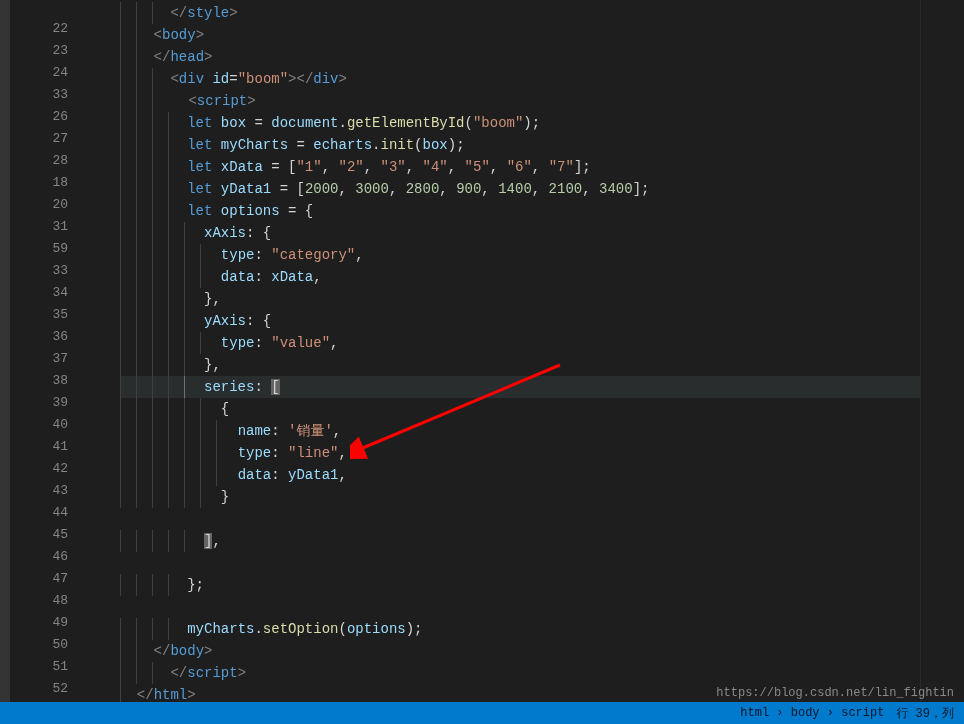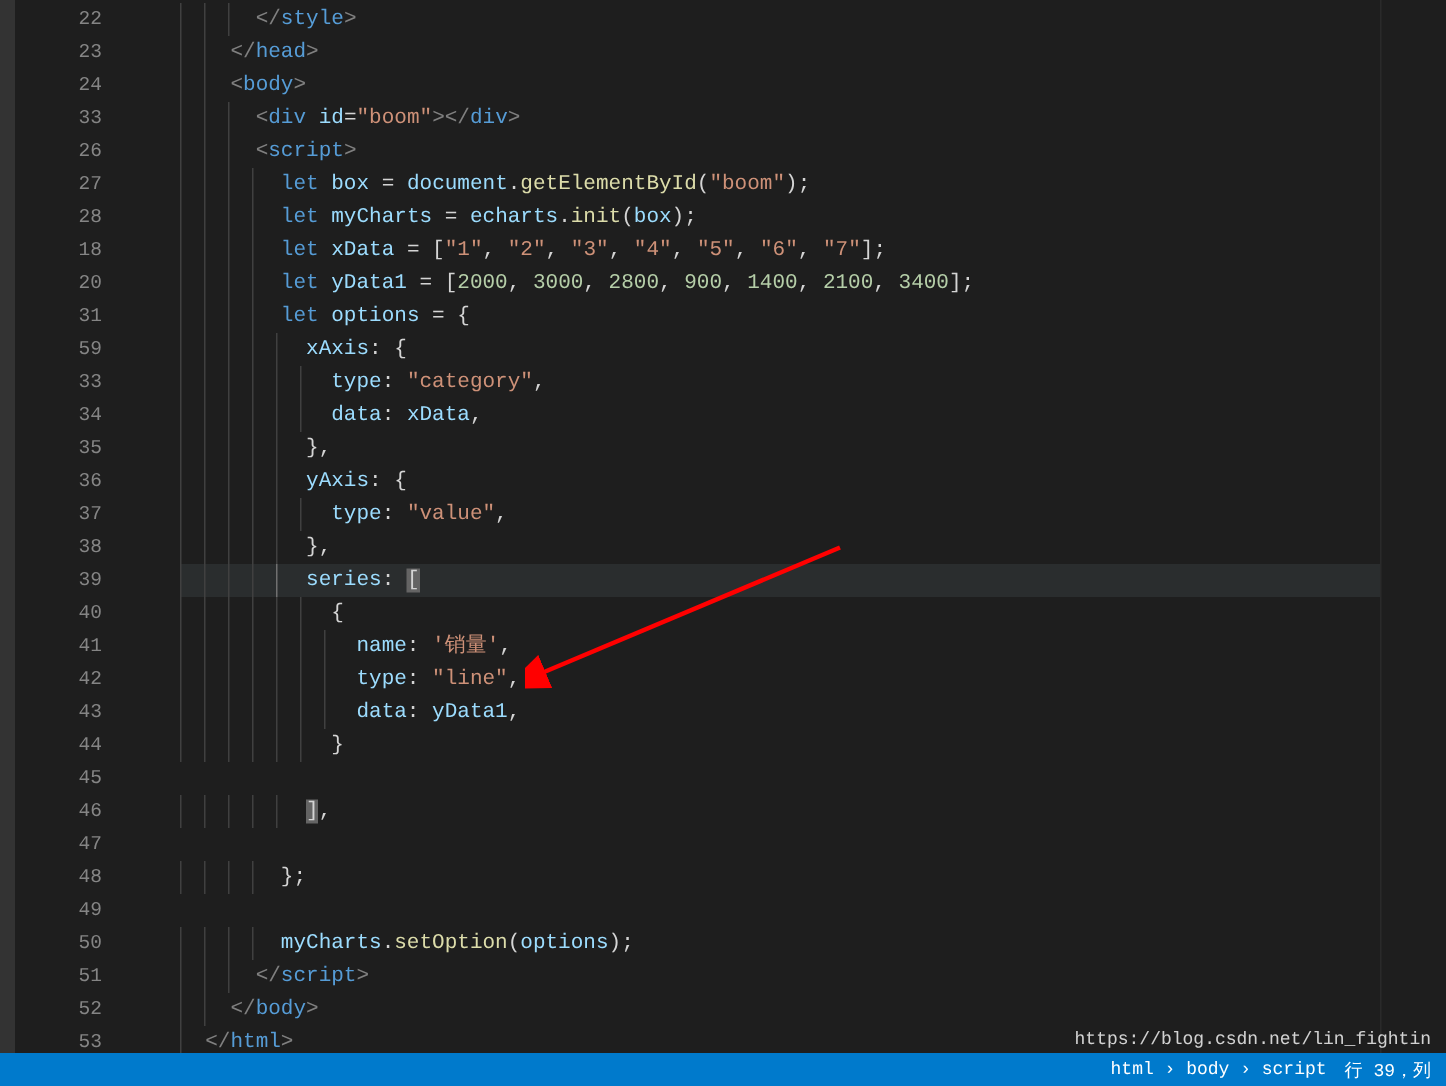--- a/index.html
+++ b/index.html
@@ -25,20 +25,21 @@
 .activity-bar {
   width: 10px;
   background: #333333;
   flex-shrink: 0;
 }
 .gutter {
   width: 78px;
   background: #1e1e1e;
   flex-shrink: 0;
   padding-top: 2px;
+  margin-top: 16px;
 }
 .line-number {
   height: 22px;
   line-height: 22px;
   text-align: right;
   padding-right: 20px;
   color: #858585;
   font-size: 13px;
 }
 .code-area {
@@ -89,35 +90,35 @@
   background: #1e1e1e;
   flex-shrink: 0;
 }
 .status-bar {
   position: absolute;
   bottom: 0;
   left: 0;
   right: 0;
   height: 22px;
   background: #007acc;
-  color: #ffffff;
+  color: #0f172a;
   display: flex;
   align-items: center;
   justify-content: flex-end;
   padding: 0 10px;
   font-size: 12px;
 }
 .status-item {
   margin-left: 12px;
 }
 .watermark {
   position: absolute;
   bottom: 24px;
   right: 10px;
-  color: #ffffff;
+  color: #a3a3a3;
   font-size: 12px;
   opacity: 0.8;
 }
 .arrow-svg {
   position: absolute;
   pointer-events: none;
   z-index: 10;
 }
 .active-guide {
   background: #707070 !important;
@@ -157,24 +158,24 @@
       <div class="line-number">47</div>
       <div class="line-number">48</div>
       <div class="line-number">49</div>
       <div class="line-number">50</div>
       <div class="line-number">51</div>
       <div class="line-number">52</div>
       <div class="line-number">53</div>
     </div>
   <div class="code-area" id="code-area">
       <div class="code-line"><span class="indent-guide" style="left: 0px;"></span><span class="indent-guide" style="left: 16px;"></span><span class="indent-guide" style="left: 32px;"></span><span style="padding-left: 0px;">      <span class="tk-tag">&lt;/</span><span class="tk-tagname">style</span><span class="tk-tag">&gt;</span></span></div>
+      <div class="code-line"><span class="indent-guide" style="left: 0px;"></span><span class="indent-guide" style="left: 16px;"></span><span style="padding-left: 0px;">    <span class="tk-tag">&lt;</span><span class="tk-tagname">body</span><span class="tk-tag">&gt;</span></span></div>
       <div class="code-line"><span class="indent-guide" style="left: 0px;"></span><span class="indent-guide" style="left: 16px;"></span><span style="padding-left: 0px;">    <span class="tk-tag">&lt;/</span><span class="tk-tagname">head</span><span class="tk-tag">&gt;</span></span></div>
-      <div class="code-line"><span class="indent-guide" style="left: 0px;"></span><span class="indent-guide" style="left: 16px;"></span><span style="padding-left: 0px;">    <span class="tk-tag">&lt;</span><span class="tk-tagname">body</span><span class="tk-tag">&gt;</span></span></div>
       <div class="code-line"><span class="indent-guide" style="left: 0px;"></span><span class="indent-guide" style="left: 16px;"></span><span class="indent-guide" style="left: 32px;"></span><span style="padding-left: 0px;">      <span class="tk-tag">&lt;</span><span class="tk-tagname">div</span><span class="tk-punct"> </span><span class="tk-attr">id</span><span class="tk-punct">=</span><span class="tk-string">"boom"</span><span class="tk-tag">&gt;&lt;/</span><span class="tk-tagname">div</span><span class="tk-tag">&gt;</span></span></div>
-      <div class="code-line"><span class="indent-guide" style="left: 0px;"></span><span class="indent-guide" style="left: 16px;"></span><span class="indent-guide" style="left: 32px;"></span><span style="padding-left: 0px;">      <span class="tk-tag">&lt;</span><span class="tk-tagname">script</span><span class="tk-tag">&gt;</span></span></div>
+      <div class="code-line"><span class="indent-guide" style="left: 0px;"></span><span class="indent-guide" style="left: 16px;"></span><span class="indent-guide" style="left: 32px;"></span><span style="padding-left: 18px;">      <span class="tk-tag">&lt;</span><span class="tk-tagname">script</span><span class="tk-tag">&gt;</span></span></div>
       <div class="code-line"><span class="indent-guide" style="left: 0px;"></span><span class="indent-guide" style="left: 16px;"></span><span class="indent-guide" style="left: 32px;"></span><span class="indent-guide" style="left: 48px;"></span><span style="padding-left: 0px;">        <span class="tk-keyword">let</span><span class="tk-punct"> </span><span class="tk-var">box</span><span class="tk-punct"> = </span><span class="tk-var">document</span><span class="tk-punct">.</span><span class="tk-func">getElementById</span><span class="tk-punct">(</span><span class="tk-string">"boom"</span><span class="tk-punct">);</span></span></div>
       <div class="code-line"><span class="indent-guide" style="left: 0px;"></span><span class="indent-guide" style="left: 16px;"></span><span class="indent-guide" style="left: 32px;"></span><span class="indent-guide" style="left: 48px;"></span><span style="padding-left: 0px;">        <span class="tk-keyword">let</span><span class="tk-punct"> </span><span class="tk-var">myCharts</span><span class="tk-punct"> = </span><span class="tk-var">echarts</span><span class="tk-punct">.</span><span class="tk-func">init</span><span class="tk-punct">(</span><span class="tk-var">box</span><span class="tk-punct">);</span></span></div>
       <div class="code-line"><span class="indent-guide" style="left: 0px;"></span><span class="indent-guide" style="left: 16px;"></span><span class="indent-guide" style="left: 32px;"></span><span class="indent-guide" style="left: 48px;"></span><span style="padding-left: 0px;">        <span class="tk-keyword">let</span><span class="tk-punct"> </span><span class="tk-var">xData</span><span class="tk-punct"> = [</span><span class="tk-string">"1"</span><span class="tk-punct">, </span><span class="tk-string">"2"</span><span class="tk-punct">, </span><span class="tk-string">"3"</span><span class="tk-punct">, </span><span class="tk-string">"4"</span><span class="tk-punct">, </span><span class="tk-string">"5"</span><span class="tk-punct">, </span><span class="tk-string">"6"</span><span class="tk-punct">, </span><span class="tk-string">"7"</span><span class="tk-punct">];</span></span></div>
       <div class="code-line"><span class="indent-guide" style="left: 0px;"></span><span class="indent-guide" style="left: 16px;"></span><span class="indent-guide" style="left: 32px;"></span><span class="indent-guide" style="left: 48px;"></span><span style="padding-left: 0px;">        <span class="tk-keyword">let</span><span class="tk-punct"> </span><span class="tk-var">yData1</span><span class="tk-punct"> = [</span><span class="tk-num">2000</span><span class="tk-punct">, </span><span class="tk-num">3000</span><span class="tk-punct">, </span><span class="tk-num">2800</span><span class="tk-punct">, </span><span class="tk-num">900</span><span class="tk-punct">, </span><span class="tk-num">1400</span><span class="tk-punct">, </span><span class="tk-num">2100</span><span class="tk-punct">, </span><span class="tk-num">3400</span><span class="tk-punct">];</span></span></div>
       <div class="code-line"><span class="indent-guide" style="left: 0px;"></span><span class="indent-guide" style="left: 16px;"></span><span class="indent-guide" style="left: 32px;"></span><span class="indent-guide" style="left: 48px;"></span><span style="padding-left: 0px;">        <span class="tk-keyword">let</span><span class="tk-punct"> </span><span class="tk-var">options</span><span class="tk-punct"> = {</span></span></div>
       <div class="code-line"><span class="indent-guide" style="left: 0px;"></span><span class="indent-guide" style="left: 16px;"></span><span class="indent-guide" style="left: 32px;"></span><span class="indent-guide" style="left: 48px;"></span><span class="indent-guide" style="left: 64px;"></span><span style="padding-left: 0px;">          <span class="tk-prop">xAxis</span><span class="tk-punct">: {</span></span></div>
       <div class="code-line"><span class="indent-guide" style="left: 0px;"></span><span class="indent-guide" style="left: 16px;"></span><span class="indent-guide" style="left: 32px;"></span><span class="indent-guide" style="left: 48px;"></span><span class="indent-guide" style="left: 64px;"></span><span class="indent-guide" style="left: 80px;"></span><span style="padding-left: 0px;">            <span class="tk-prop">type</span><span class="tk-punct">: </span><span class="tk-string">"category"</span><span class="tk-punct">,</span></span></div>
       <div class="code-line"><span class="indent-guide" style="left: 0px;"></span><span class="indent-guide" style="left: 16px;"></span><span class="indent-guide" style="left: 32px;"></span><span class="indent-guide" style="left: 48px;"></span><span class="indent-guide" style="left: 64px;"></span><span class="indent-guide" style="left: 80px;"></span><span style="padding-left: 0px;">            <span class="tk-prop">data</span><span class="tk-punct">: </span><span class="tk-var">xData</span><span class="tk-punct">,</span></span></div>
       <div class="code-line"><span class="indent-guide" style="left: 0px;"></span><span class="indent-guide" style="left: 16px;"></span><span class="indent-guide" style="left: 32px;"></span><span class="indent-guide" style="left: 48px;"></span><span class="indent-guide" style="left: 64px;"></span><span style="padding-left: 0px;">          <span class="tk-punct">},</span></span></div>
       <div class="code-line"><span class="indent-guide" style="left: 0px;"></span><span class="indent-guide" style="left: 16px;"></span><span class="indent-guide" style="left: 32px;"></span><span class="indent-guide" style="left: 48px;"></span><span class="indent-guide" style="left: 64px;"></span><span style="padding-left: 0px;">          <span class="tk-prop">yAxis</span><span class="tk-punct">: {</span></span></div>
@@ -185,22 +186,22 @@
       <div class="code-line"><span class="indent-guide" style="left: 0px;"></span><span class="indent-guide" style="left: 16px;"></span><span class="indent-guide" style="left: 32px;"></span><span class="indent-guide" style="left: 48px;"></span><span class="indent-guide" style="left: 64px;"></span><span class="indent-guide" style="left: 80px;"></span><span class="indent-guide" style="left: 96px;"></span><span style="padding-left: 0px;">              <span class="tk-prop">name</span><span class="tk-punct">: </span><span class="tk-string">'销量'</span><span class="tk-punct">,</span></span></div>
       <div class="code-line"><span class="indent-guide" style="left: 0px;"></span><span class="indent-guide" style="left: 16px;"></span><span class="indent-guide" style="left: 32px;"></span><span class="indent-guide" style="left: 48px;"></span><span class="indent-guide" style="left: 64px;"></span><span class="indent-guide" style="left: 80px;"></span><span class="indent-guide" style="left: 96px;"></span><span style="padding-left: 0px;">              <span class="tk-prop">type</span><span class="tk-punct">: </span><span class="tk-string">"line"</span><span class="tk-punct">,</span></span></div>
       <div class="code-line"><span class="indent-guide" style="left: 0px;"></span><span class="indent-guide" style="left: 16px;"></span><span class="indent-guide" style="left: 32px;"></span><span class="indent-guide" style="left: 48px;"></span><span class="indent-guide" style="left: 64px;"></span><span class="indent-guide" style="left: 80px;"></span><span class="indent-guide" style="left: 96px;"></span><span style="padding-left: 0px;">              <span class="tk-prop">data</span><span class="tk-punct">: </span><span class="tk-var">yData1</span><span class="tk-punct">,</span></span></div>
       <div class="code-line"><span class="indent-guide" style="left: 0px;"></span><span class="indent-guide" style="left: 16px;"></span><span class="indent-guide" style="left: 32px;"></span><span class="indent-guide" style="left: 48px;"></span><span class="indent-guide" style="left: 64px;"></span><span class="indent-guide" style="left: 80px;"></span><span style="padding-left: 0px;">            <span class="tk-punct">}</span></span></div>
       <div class="code-line"><span style="padding-left: 0px;"></span></div>
       <div class="code-line"><span class="indent-guide" style="left: 0px;"></span><span class="indent-guide" style="left: 16px;"></span><span class="indent-guide" style="left: 32px;"></span><span class="indent-guide" style="left: 48px;"></span><span class="indent-guide" style="left: 64px;"></span><span style="padding-left: 0px;">          <span class="tk-bracket-hl">]</span><span class="tk-punct">,</span></span></div>
       <div class="code-line"><span style="padding-left: 0px;"></span></div>
       <div class="code-line"><span class="indent-guide" style="left: 0px;"></span><span class="indent-guide" style="left: 16px;"></span><span class="indent-guide" style="left: 32px;"></span><span class="indent-guide" style="left: 48px;"></span><span style="padding-left: 0px;">        <span class="tk-punct">};</span></span></div>
       <div class="code-line"><span style="padding-left: 0px;"></span></div>
       <div class="code-line"><span class="indent-guide" style="left: 0px;"></span><span class="indent-guide" style="left: 16px;"></span><span class="indent-guide" style="left: 32px;"></span><span class="indent-guide" style="left: 48px;"></span><span style="padding-left: 0px;">        <span class="tk-var">myCharts</span><span class="tk-punct">.</span><span class="tk-func">setOption</span><span class="tk-punct">(</span><span class="tk-var">options</span><span class="tk-punct">);</span></span></div>
+      <div class="code-line"><span class="indent-guide" style="left: 0px;"></span><span class="indent-guide" style="left: 16px;"></span><span style="padding-left: 0px;">    <span class="tk-tag">&lt;/</span><span class="tk-tagname">body</span><span class="tk-tag">&gt;</span></span></div>
       <div class="code-line"><span class="indent-guide" style="left: 0px;"></span><span class="indent-guide" style="left: 16px;"></span><span class="indent-guide" style="left: 32px;"></span><span style="padding-left: 0px;">      <span class="tk-tag">&lt;/</span><span class="tk-tagname">script</span><span class="tk-tag">&gt;</span></span></div>
-      <div class="code-line"><span class="indent-guide" style="left: 0px;"></span><span class="indent-guide" style="left: 16px;"></span><span style="padding-left: 0px;">    <span class="tk-tag">&lt;/</span><span class="tk-tagname">body</span><span class="tk-tag">&gt;</span></span></div>
       <div class="code-line"><span class="indent-guide" style="left: 0px;"></span><span style="padding-left: 0px;">  <span class="tk-tag">&lt;/</span><span class="tk-tagname">html</span><span class="tk-tag">&gt;</span></span></div>
     </div>
   <div class="minimap"></div>
   <div class="scrollbar"></div>
 </div>
 
 <svg class="arrow-svg" style="left:350px; top:360px; width:220px; height:100px;">
   <defs>
     <marker id="arrowhead" markerWidth="10" markerHeight="8" refX="2" refY="4" orient="auto">
       <polygon points="0 0, 10 4, 0 8" fill="#ff0000"></polygon>

